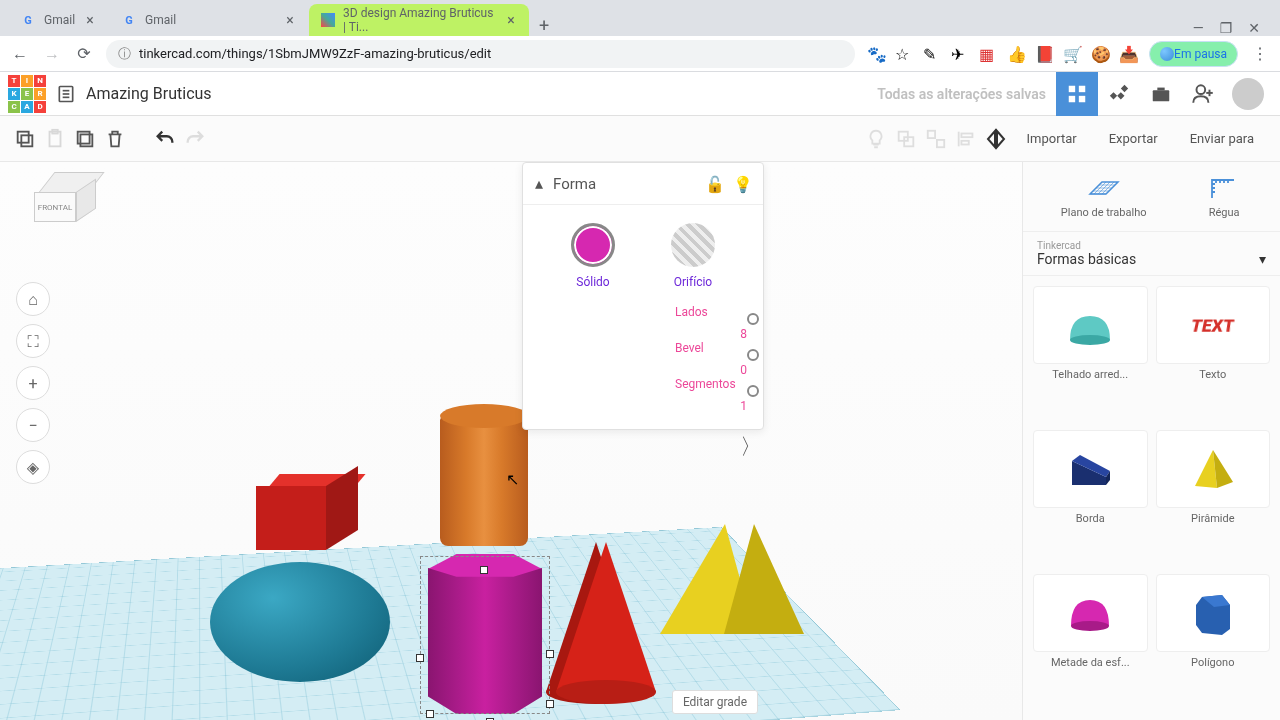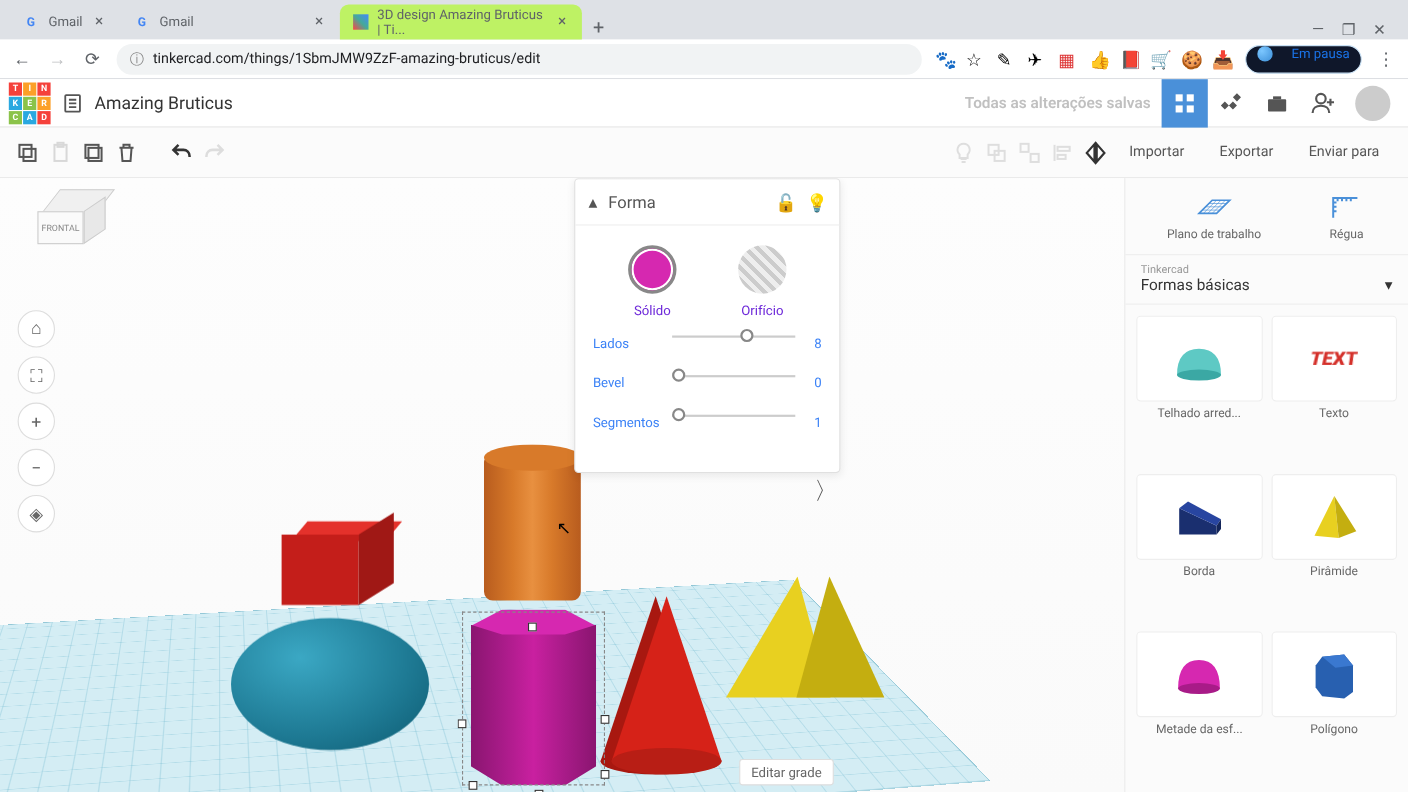--- a/index.html
+++ b/index.html
@@ -12,21 +12,21 @@
 .tab-close { width: 14px; height: 14px; display: inline-flex; align-items: center; justify-content: center; font-size: 14px; color: #5f6368; }
 .tab-favicon { width: 16px; height: 16px; display: flex; align-items: center; justify-content: center; font-size: 11px; }
 .new-tab { padding: 0 10px; color: #5f6368; font-size: 18px; }
 .window-controls { margin-left: auto; display: flex; gap: 16px; padding: 0 12px; color: #5f6368; font-size: 14px; }
 
 .addr-bar { height: 36px; background: #fff; border-bottom: 1px solid #dadce0; display: flex; align-items: center; padding: 0 10px; gap: 12px; }
 .nav-ico { width: 20px; height: 20px; display: flex; align-items: center; justify-content: center; color: #5f6368; }
 .url-field { flex: 1; height: 28px; background: #f1f3f4; border-radius: 14px; display: flex; align-items: center; padding: 0 12px; font-size: 13px; color: #202124; gap: 8px; }
 .ext-icons { display: flex; gap: 10px; align-items: center; }
 .ext-ico { width: 18px; height: 18px; }
-.pause-btn { height: 26px; border: 1px solid #c8e0f4; background: #0f172a; border-radius: 13px; padding: 0 10px; font-size: 12px; color: #1a73e8; display: flex; align-items: flex-start; gap: 17px; }
+.pause-btn { height: 26px; border: 1px solid #c8e0f4; background: #86efac; border-radius: 13px; padding: 0 10px; font-size: 12px; color: #1a73e8; display: flex; align-items: center; gap: 0; }
 .pause-dot { width: 14px; height: 14px; border-radius: 50%; background: radial-gradient(circle at 30% 30%, #7cc7ff, #3b8ed8); }
 
 
 .app-header { height: 44px; background: #fff; display: flex; align-items: center; padding: 0 8px; border-bottom: 1px solid #e0e0e0; gap: 10px; }
 .logo { display: grid; grid-template-columns: repeat(3,12px); grid-template-rows: repeat(3,12px); gap: 1px; }
 .logo div { font-size: 8px; font-weight: bold; color: #fff; display: flex; align-items: center; justify-content: center; }
 .doc-icon { width: 20px; height: 20px; }
 .proj-title { font-size: 16px; font-weight: 400; color: #333; }
 .save-status { margin-left: auto; color: #c0c0c0; font-size: 14px; font-weight: 600; }
 .hdr-right { display: flex; align-items: center; gap: 0; }
@@ -82,21 +82,21 @@
 .shape-panel { position: absolute; right: 258px; top: 0; width: 242px; background: #fff; border: 1px solid #e0e0e0; border-radius: 4px; box-shadow: 0 2px 8px rgba(0,0,0,0.08); }
 .sp-head { height: 42px; display: flex; align-items: center; padding: 0 12px; border-bottom: 1px solid #eee; gap: 10px; }
 .sp-title { font-size: 15px; color: #555; flex: 1; }
 .sp-head-ico { width: 18px; height: 18px; color: #999; }
 .sp-colors { display: flex; justify-content: space-around; padding: 18px 20px 6px; }
 .sp-color { text-align: center; font-size: 12px; color: #6d28d9; }
 .sp-swatch { width: 44px; height: 44px; border-radius: 50%; margin: 0 auto 8px; }
 .sp-solid { background: #d628b0; border: 3px solid #888; box-shadow: 0 0 0 2px #fff inset; }
 .sp-hole { background: repeating-linear-gradient(45deg, #ccc 0 4px, #eee 4px 8px); }
 .sp-sliders { padding: 10px 16px 16px; }
-.sp-row { display: flex; align-items: flex-start; height: 36px; font-size: 12px; color: #3b82f6; }
+.sp-row { display: flex; align-items: flex-end; height: 36px; font-size: 12px; color: #ec4899; flex-direction: column; }
 .sp-label { width: 72px; }
 .sp-track { flex: 1; height: 2px; background: #ccc; position: relative; }
 .sp-thumb { position: absolute; width: 12px; height: 12px; border-radius: 50%; background: #fff; border: 2px solid #888; top: -6px; }
 .sp-val { width: 24px; text-align: right; }
 
 
 .library { width: 258px; background: #fbfbfb; border-left: 1px solid #e8e8e8; display: flex; flex-direction: column; }
 .lib-tools { display: flex; justify-content: space-around; padding: 12px 8px; border-bottom: 1px solid #eee; }
 .lib-tool { text-align: center; font-size: 11px; color: #666; }
 .lib-tool-ico { width: 36px; height: 28px; margin: 0 auto 4px; display: flex; align-items: center; justify-content: center; }

